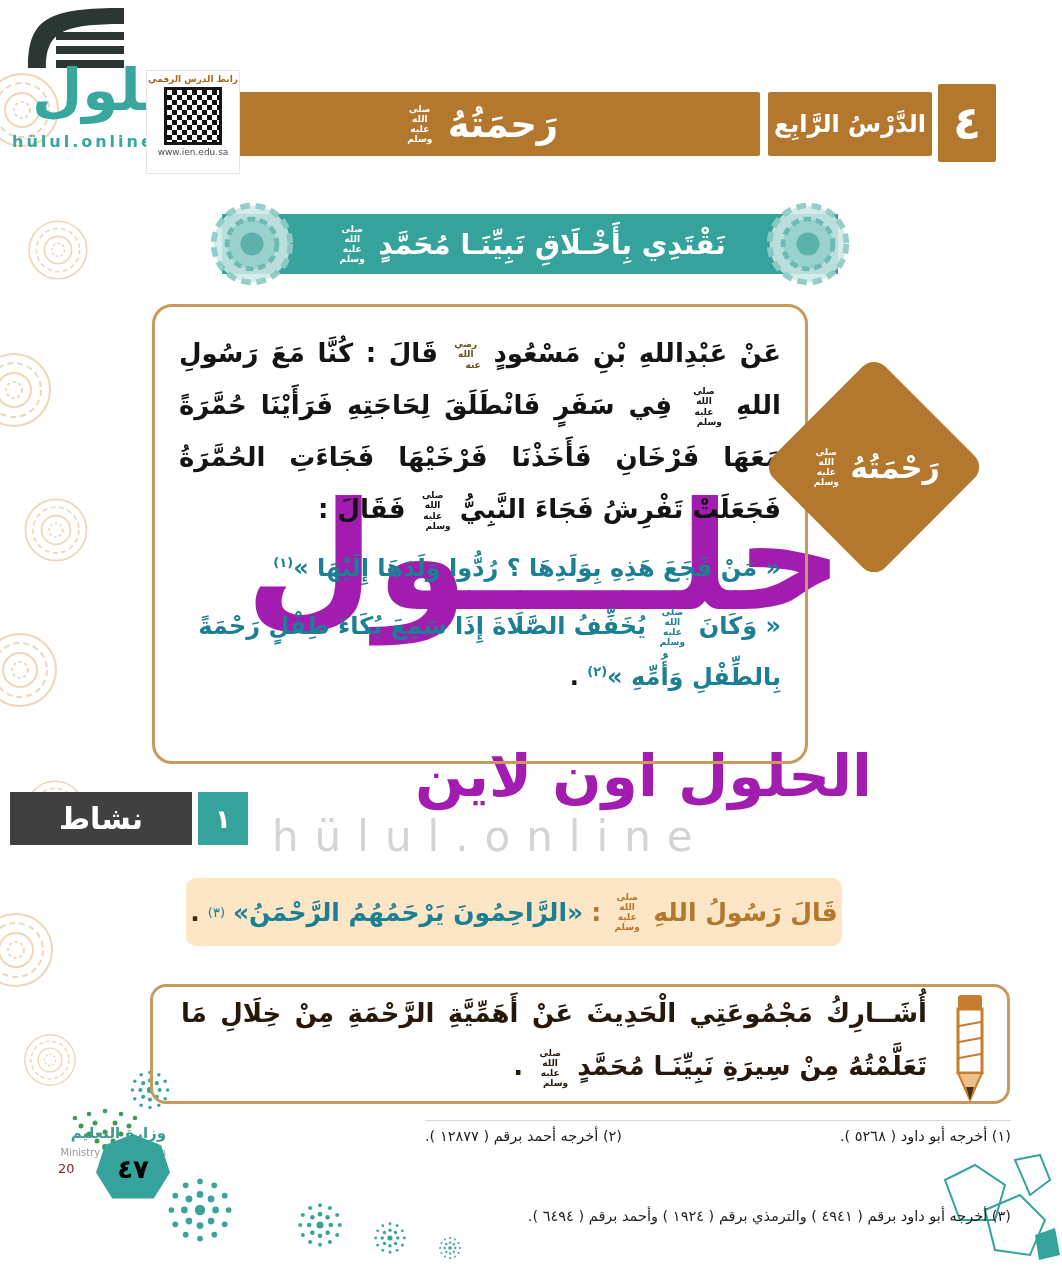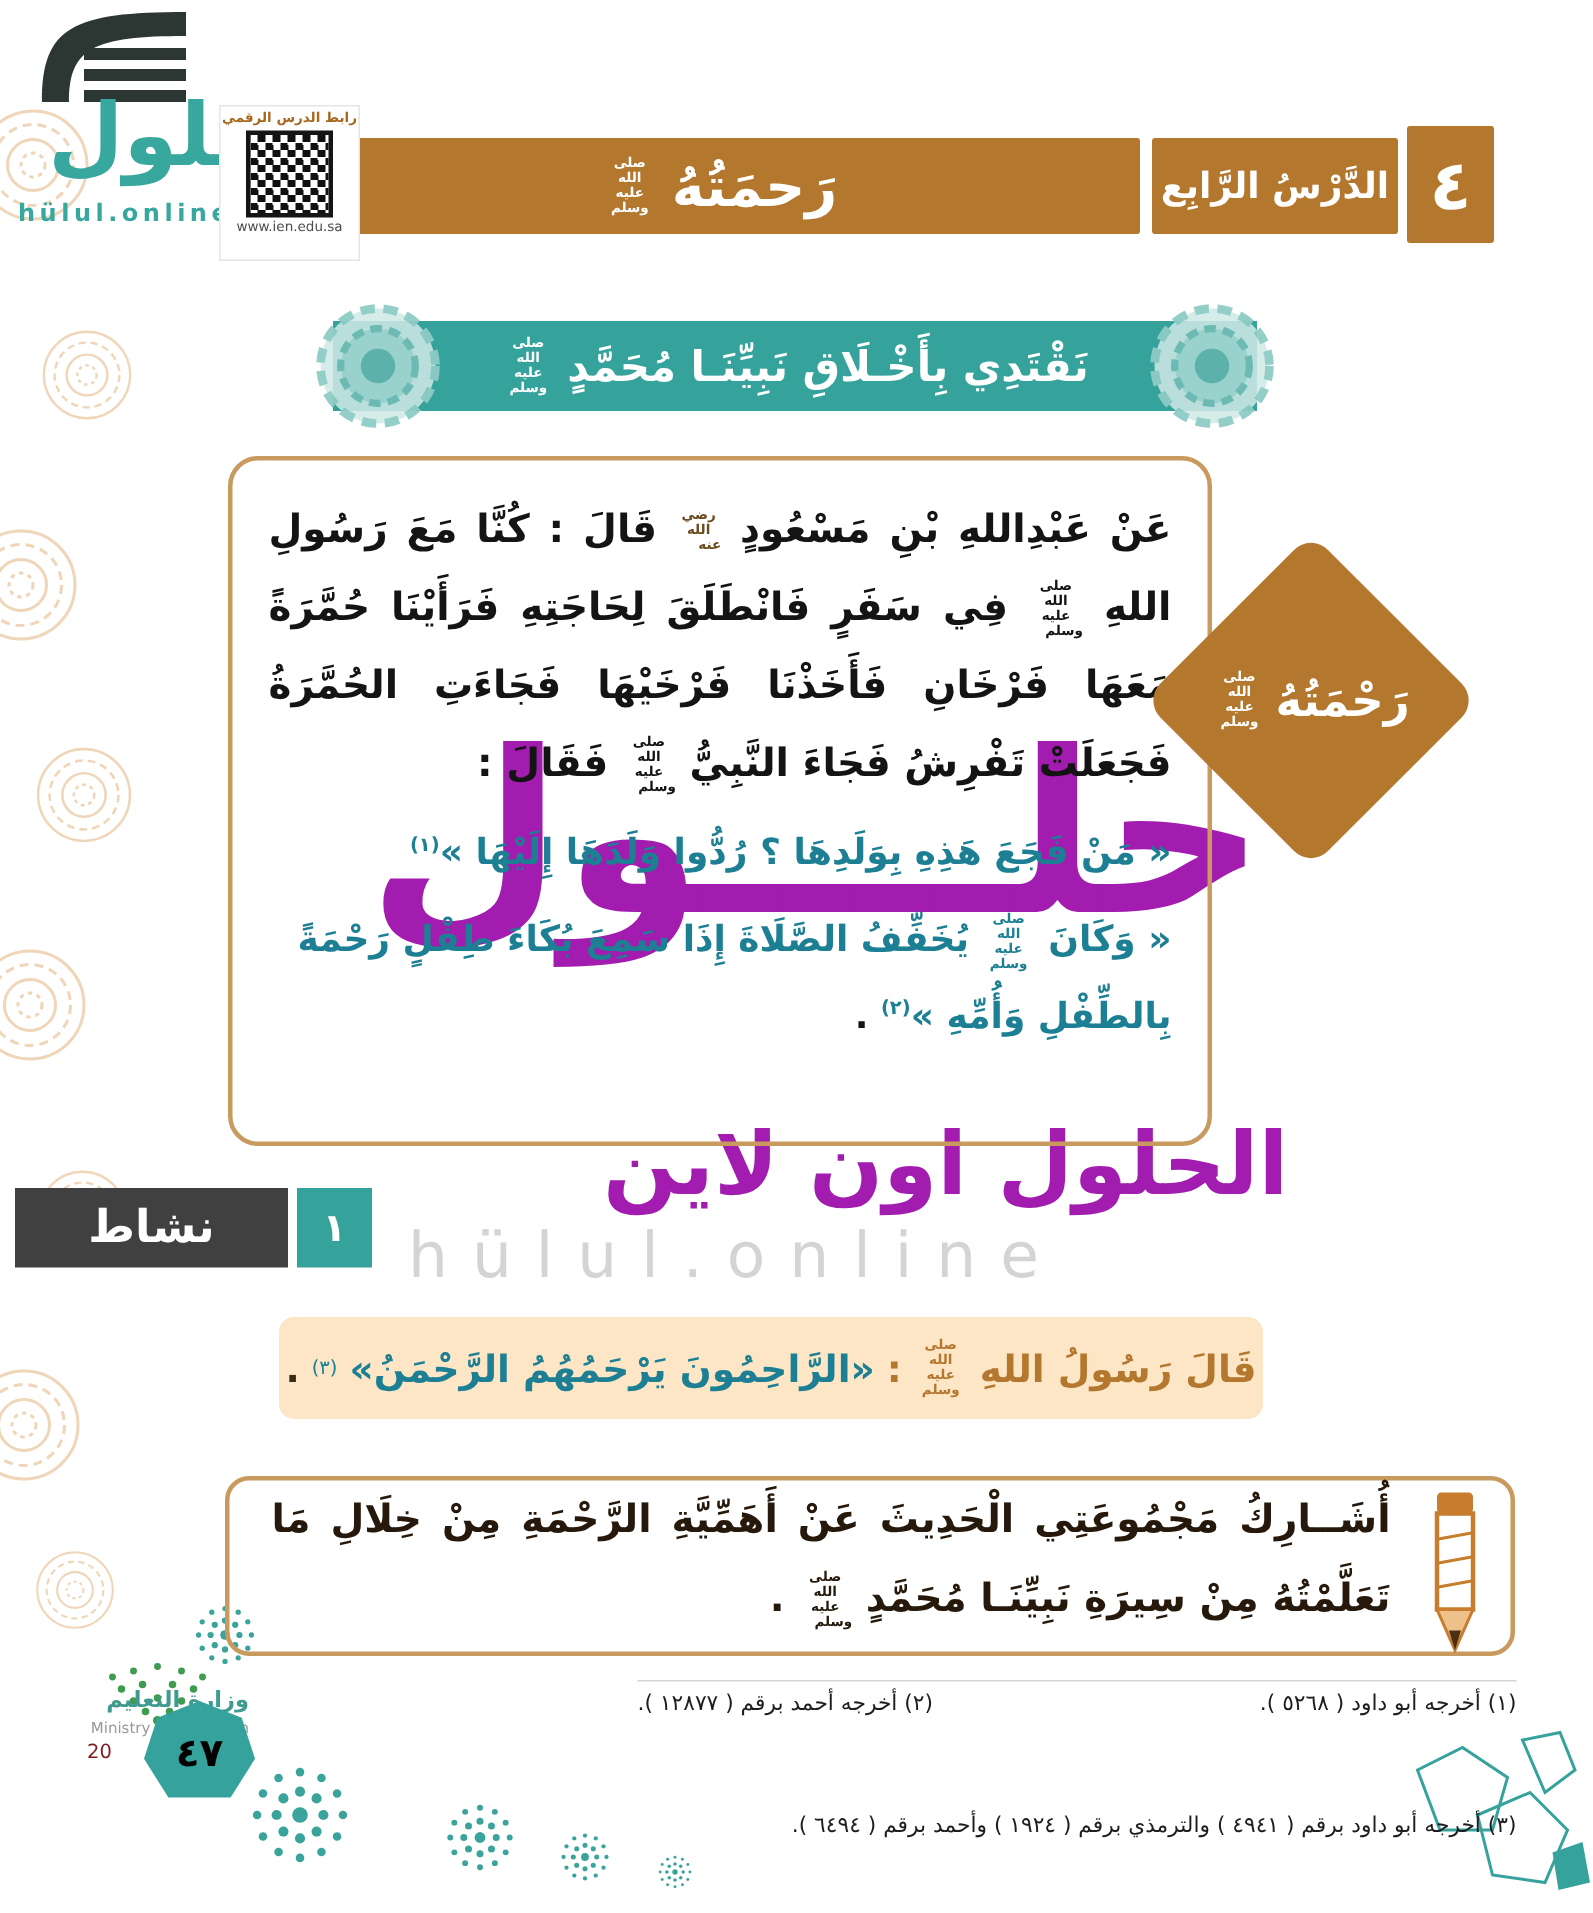--- a/index.html
+++ b/index.html
@@ -6,21 +6,21 @@
   body { background:#fff; font-family:"DejaVu Sans", sans-serif; }
   .page { position:relative; width:1062px; height:1275px; background:#ffffff; overflow:hidden; direction:rtl; font-family:"DejaVu Sans", sans-serif; }
   .abs { position:absolute; }
 
   
   #strip { left:0; top:0; width:100px; height:1275px; z-index:0; }
 
   
   .wm { color:#a21caf; z-index:1; pointer-events:none; font-weight:bold; }
   #wm-big { left:245px; top:470px; font-size:150px; direction:rtl; }
-  #wm-line1 { left:402px; top:742px; font-size:58px; direction:rtl; }
+  #wm-line1 { left:415px; top:742px; font-size:58px; direction:rtl; }
   #wm-line2 { left:272px; top:812px; font-size:42px; letter-spacing:16px; direction:ltr; font-weight:normal; color:#d4d4d4; }
 
   
   .brown { background:#b4772e; }
   #banner-main { left:200px; top:92px; width:560px; height:64px; z-index:3; display:flex; align-items:center; justify-content:center; gap:10px; border-radius:2px; }
   #banner-main .title { color:#fff; font-size:37px; font-weight:bold; }
   #banner-lesson { left:768px; top:92px; width:164px; height:64px; z-index:3; display:flex; align-items:center; justify-content:center; border-radius:2px; }
   #banner-lesson span { color:#fff; font-size:24px; font-weight:bold; }
   #num-box { left:938px; top:84px; width:58px; height:78px; z-index:3; display:flex; align-items:center; justify-content:center; border-radius:2px; }
   #num-box span { color:#fff; font-size:46px; font-weight:bold; }

